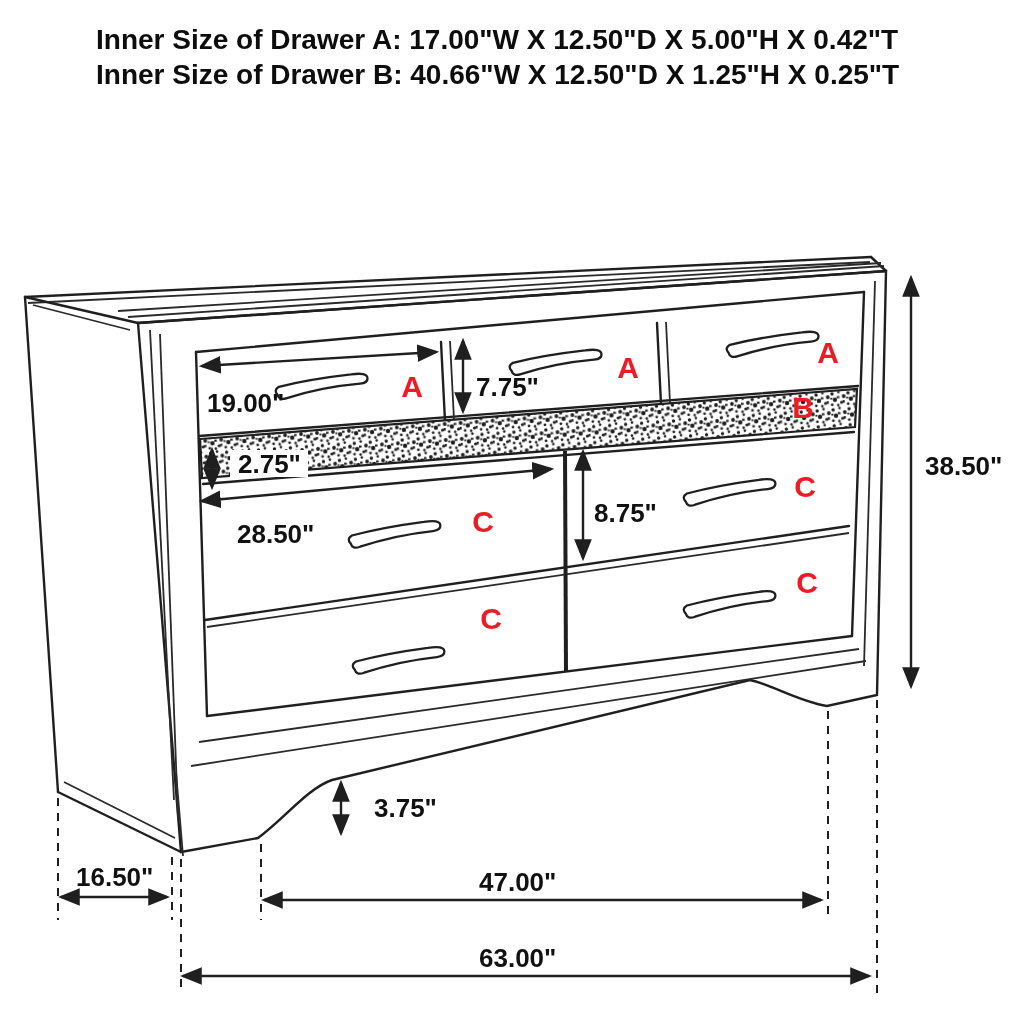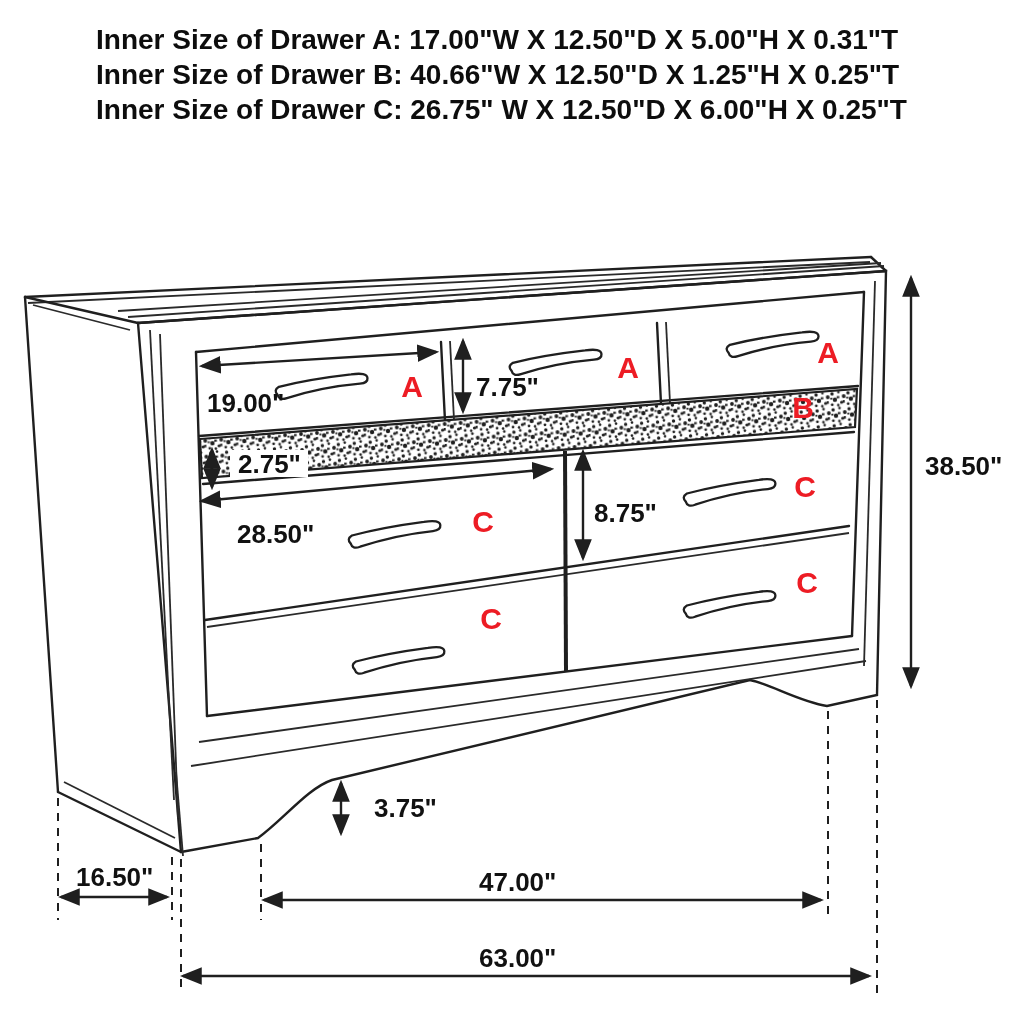--- a/index.html
+++ b/index.html
@@ -18,23 +18,22 @@
   .ln-thick{stroke:#1f1f1f;stroke-width:4;fill:none;}
   .dashln{stroke:#1f1f1f;stroke-width:2;fill:none;stroke-dasharray:8 7;}
   .dimln{stroke:#1f1f1f;stroke-width:2.4;fill:none;}
   .whitefill{fill:#ffffff;}
   .handle{fill:#ffffff;stroke:#1f1f1f;stroke-width:2.3;stroke-linejoin:round;}
 </style>
 </head>
 <body>
 
 <div class="title-block">
-  <div>Inner Size of Drawer A: 17.00"W X 12.50"D X 5.00"H X 0.31"T</div>
+  <div>Inner Size of Drawer A: 17.00"W X 12.50"D X 5.00"H X 0.42"T</div>
   <div>Inner Size of Drawer B: 40.66"W X 12.50"D X 1.25"H X 0.25"T</div>
-  <div>Inner Size of Drawer C: 26.75" W X 12.50"D X 6.00"H X 0.25"T</div>
 </div>
 
 <svg width="1024" height="1024" viewBox="0 0 1024 1024" style="position:absolute;left:0;top:0;">
   <defs>
     <marker id="arr" viewBox="0 0 10 8" refX="8.5" refY="4" markerWidth="9.2" markerHeight="7.4" orient="auto-start-reverse">
       <path d="M0,0 L10,4 L0,8 Z" fill="#1f1f1f"></path>
     </marker>
     <pattern id="speckle" width="16" height="16" patternUnits="userSpaceOnUse" patternTransform="rotate(-4)">
       <rect width="16" height="16" fill="#ffffff"></rect>
       <circle cx="2.5" cy="3" r="1.7" fill="#1f1f1f"></circle>

